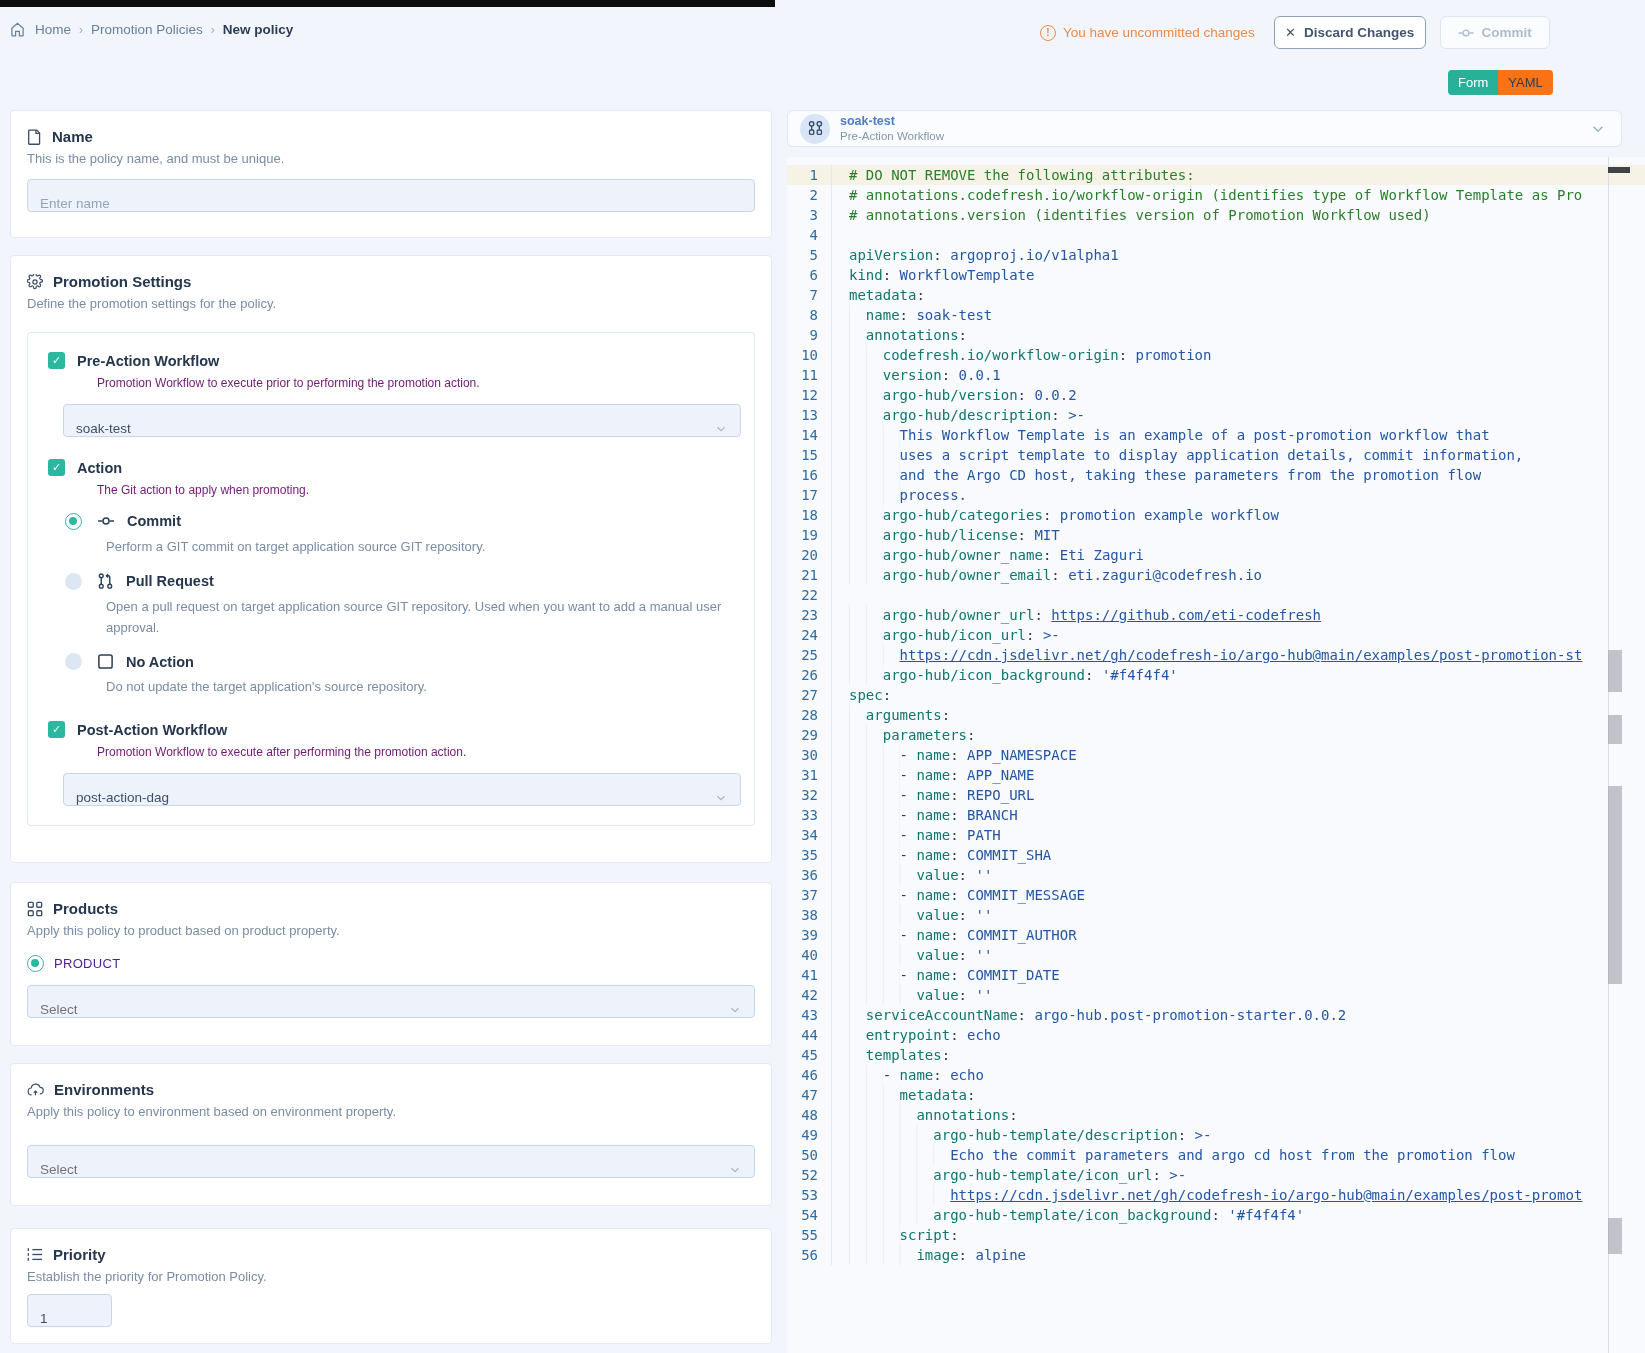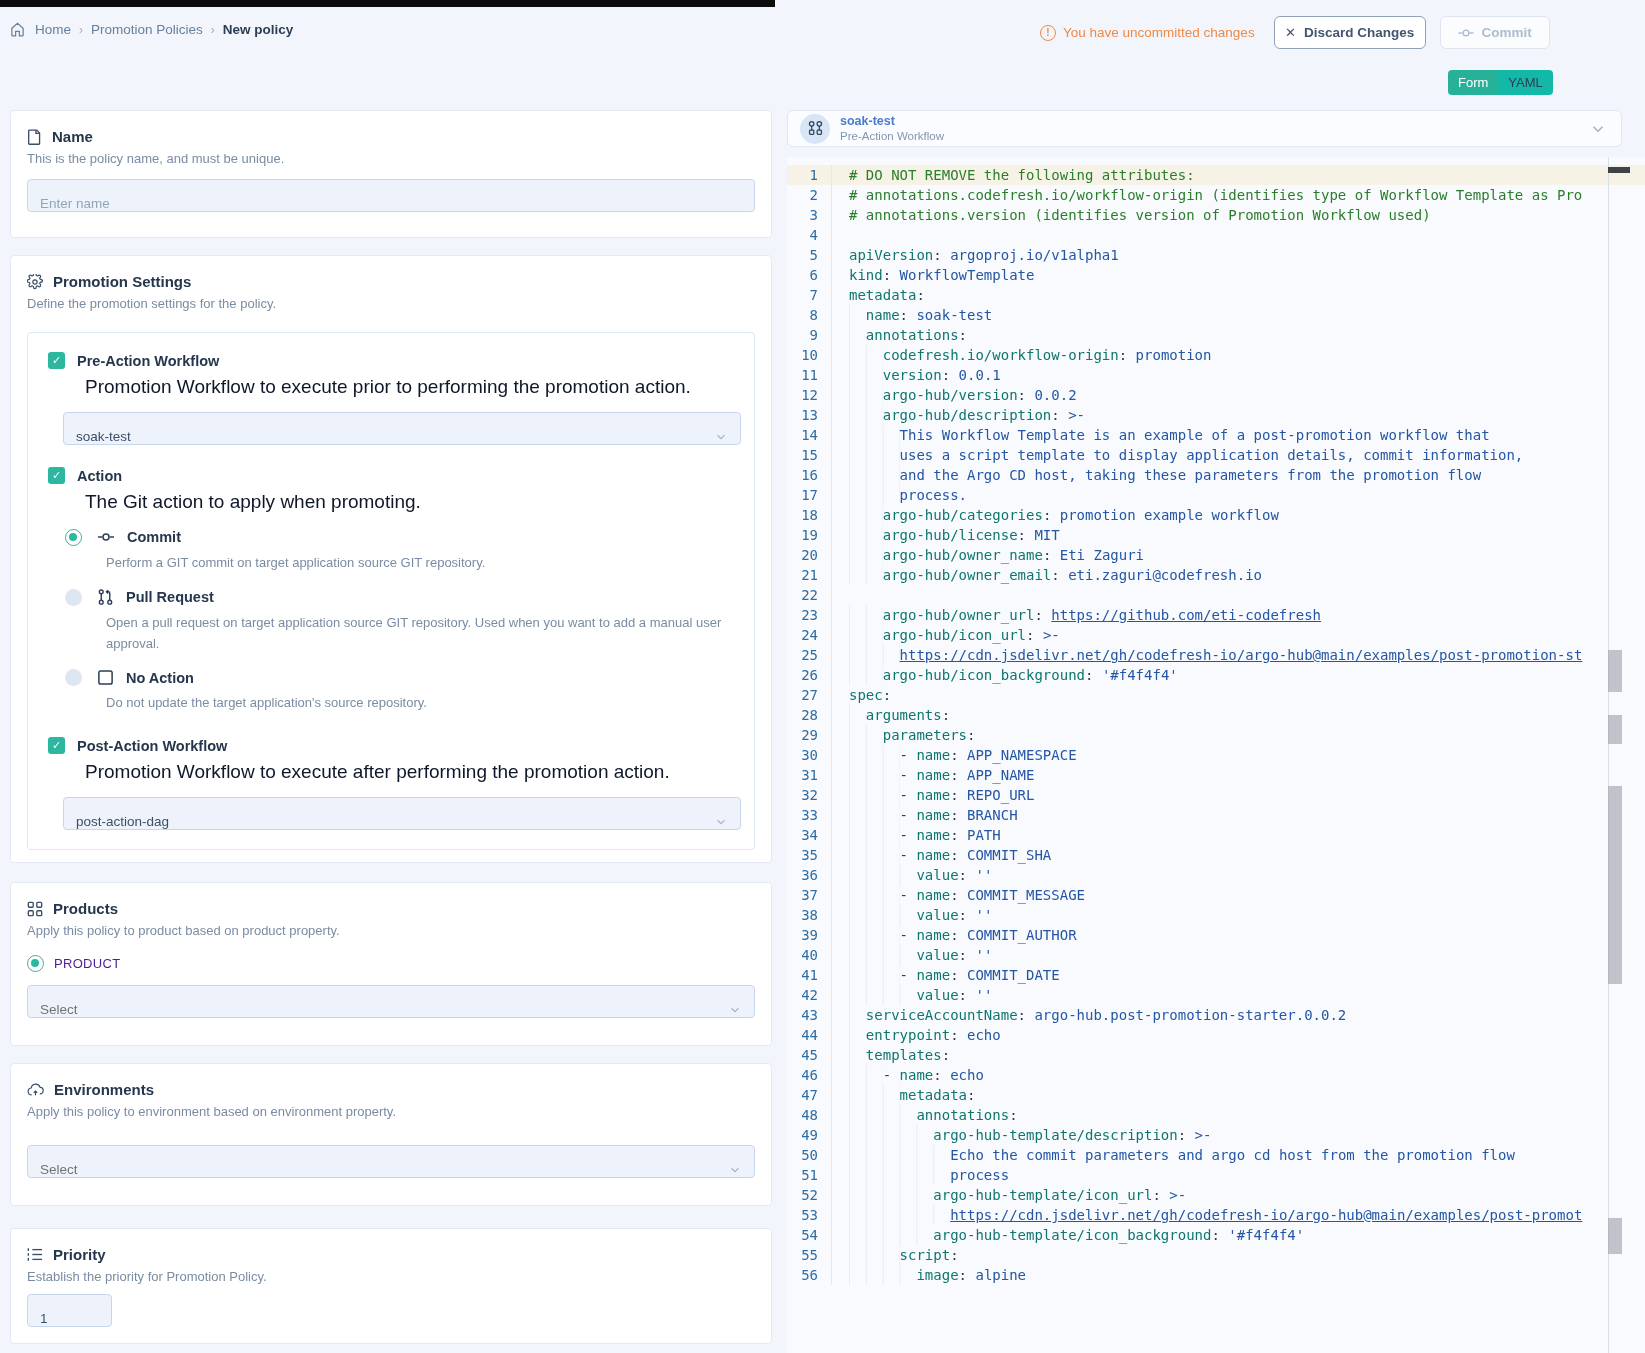--- a/index.html
+++ b/index.html
@@ -16,21 +16,21 @@
 
   .top-right { position:absolute; top:16px; left:1040px; display:flex; align-items:center; }
   .warn { display:flex; align-items:center; gap:7px; color:#ef8944; font-size:13.5px; }
   .warn-ic { width:16px; height:16px; border:1.5px solid #ef8944; border-radius:50%; display:flex; align-items:center; justify-content:center; font-size:10px; font-weight:700; }
   .btn { height:33px; border-radius:6px; display:inline-flex; align-items:center; justify-content:center; gap:8px; font-size:13.5px; font-weight:700; cursor:pointer; background:#fff; }
   .btn-discard { width:152px; margin-left:19px; border:1px solid #8fa1b8; color:#44566f; }
   .btn-commit { width:110px; margin-left:14px; border:1px solid #dde5f0; color:#aebccf; background:#fbfcfe; cursor:default; }
   .x-ic { font-size:13px; font-weight:400; }
 
   .view-toggle { position:absolute; top:70px; left:1448px; display:flex; height:25px; border-radius:4px; overflow:hidden; font-size:13px; }
-  .vt-opt { padding:0 10px; display:flex; align-items:center; cursor:pointer; background:#14b8a6; color:#2c3e55; }
+  .vt-opt { padding:0 10px; display:flex; align-items:center; cursor:pointer; background:#f97316; color:#2c3e55; }
   .vt-opt.active { background:#27b199; color:#fff; }
 
   
   .card { position:absolute; left:10px; width:762px; background:#fff; border:1px solid #e3eaf4; border-radius:4px; padding:0 16px; }
   .card-title { display:flex; align-items:center; gap:10px; font-size:15px; font-weight:700; color:#25364d; }
   .card-desc { font-size:13px; color:#7a8ca3; margin-top:6px; }
   .t-ic { display:inline-flex; color:#3a4d66; }
 
   .card-name { top:110px; height:128px; padding-top:17px; }
   .card-promo { top:255px; height:608px; padding-top:17px; }
@@ -43,21 +43,21 @@
   .text-input input::placeholder { color:#90a4bc; }
   .select .chev { position:absolute; right:12px; color:#a3b5cc; display:flex; }
   .sel-placeholder { color:#737373; }
   .mt12 { margin-top:13px; }
 
   .inner-box { margin-top:21px; border:1px solid #dfe7f2; border-radius:4px; padding:19px 20px; }
   .check-row { display:flex; align-items:center; gap:12px; }
   .checkbox { width:17px; height:17px; border-radius:3px; background:#c9d7e8; display:flex; align-items:center; justify-content:center; color:#fff; font-size:11px; flex:none; }
   .checkbox.on { background:#2cb7a0; }
   .check-label { font-size:14.5px; font-weight:700; color:#25364d; }
-  .sub-desc { font-size:19px; color:#0f172a; margin:7px 0 0 37px; }
+  .sub-desc { font-size:12px; color:#701a75; margin:7px 0 0 49px; }
   .inner-select { margin:14px 0 0 15px; width:678px; }
 
   .radio-row { display:flex; align-items:center; gap:9px; margin-left:17px; }
   .radio { width:17px; height:17px; border-radius:50%; background:#dde7f3; flex:none; position:relative; }
   .radio.on { background:#fff; border:1.5px solid #2cb7a0; }
   .radio.on::after { content:""; position:absolute; left:3px; top:3px; width:8px; height:8px; border-radius:50%; background:#2cb7a0; }
   .radio-ic { display:inline-flex; color:#2c3e55; margin-left:6px; }
   .radio-label { font-size:14.5px; font-weight:700; color:#25364d; margin-left:3px; }
   .radio-desc { font-size:13px; color:#7a8ca3; margin:6px 0 0 58px; line-height:21px; max-width:640px; }
 
@@ -382,21 +382,20 @@
       <div class="cl"><span class="gut">41</span><span class="ctx"><span class="ind">      </span><span class="sp">- </span><span class="sk">name</span><span class="sp">: </span><span class="sv">COMMIT_DATE</span></span></div>
       <div class="cl"><span class="gut">42</span><span class="ctx"><span class="ind">        </span><span class="sk">value</span><span class="sp">: </span><span class="sv">''</span></span></div>
       <div class="cl"><span class="gut">43</span><span class="ctx"><span class="ind">  </span><span class="sk">serviceAccountName</span><span class="sp">: </span><span class="sv">argo-hub.post-promotion-starter.0.0.2</span></span></div>
       <div class="cl"><span class="gut">44</span><span class="ctx"><span class="ind">  </span><span class="sk">entrypoint</span><span class="sp">: </span><span class="sv">echo</span></span></div>
       <div class="cl"><span class="gut">45</span><span class="ctx"><span class="ind">  </span><span class="sk">templates</span><span class="sp">:</span></span></div>
       <div class="cl"><span class="gut">46</span><span class="ctx"><span class="ind">    </span><span class="sp">- </span><span class="sk">name</span><span class="sp">: </span><span class="sv">echo</span></span></div>
       <div class="cl"><span class="gut">47</span><span class="ctx"><span class="ind">      </span><span class="sk">metadata</span><span class="sp">:</span></span></div>
       <div class="cl"><span class="gut">48</span><span class="ctx"><span class="ind">        </span><span class="sk">annotations</span><span class="sp">:</span></span></div>
       <div class="cl"><span class="gut">49</span><span class="ctx"><span class="ind">          </span><span class="sk">argo-hub-template/description</span><span class="sp">: </span><span class="sv">&gt;-</span></span></div>
       <div class="cl"><span class="gut">50</span><span class="ctx"><span class="ind">            </span><span class="sv">Echo the commit parameters and argo cd host from the promotion flow</span></span></div>
-      <div class="cl"><span class="gut">51</span><span class="ctx"><span class="ind">            </span><span class="sv">process</span></span></div>
       <div class="cl"><span class="gut">52</span><span class="ctx"><span class="ind">          </span><span class="sk">argo-hub-template/icon_url</span><span class="sp">: </span><span class="sv">&gt;-</span></span></div>
       <div class="cl"><span class="gut">53</span><span class="ctx"><span class="ind">            </span><span class="sl">https://cdn.jsdelivr.net/gh/codefresh-io/argo-hub@main/examples/post-promot</span></span></div>
       <div class="cl"><span class="gut">54</span><span class="ctx"><span class="ind">          </span><span class="sk">argo-hub-template/icon_background</span><span class="sp">: </span><span class="sv">'#f4f4f4'</span></span></div>
       <div class="cl"><span class="gut">55</span><span class="ctx"><span class="ind">      </span><span class="sk">script</span><span class="sp">:</span></span></div>
       <div class="cl"><span class="gut">56</span><span class="ctx"><span class="ind">        </span><span class="sk">image</span><span class="sp">: </span><span class="sv">alpine</span></span></div>
     </div>
   <div class="vscroll-track"></div>
   <div id="scroll-decor">
       <div class="vscroll-topthumb" style="top: 10px; height: 6px;"></div>
       <div class="vscroll-block" style="top: 493px; height: 42px;"></div>

